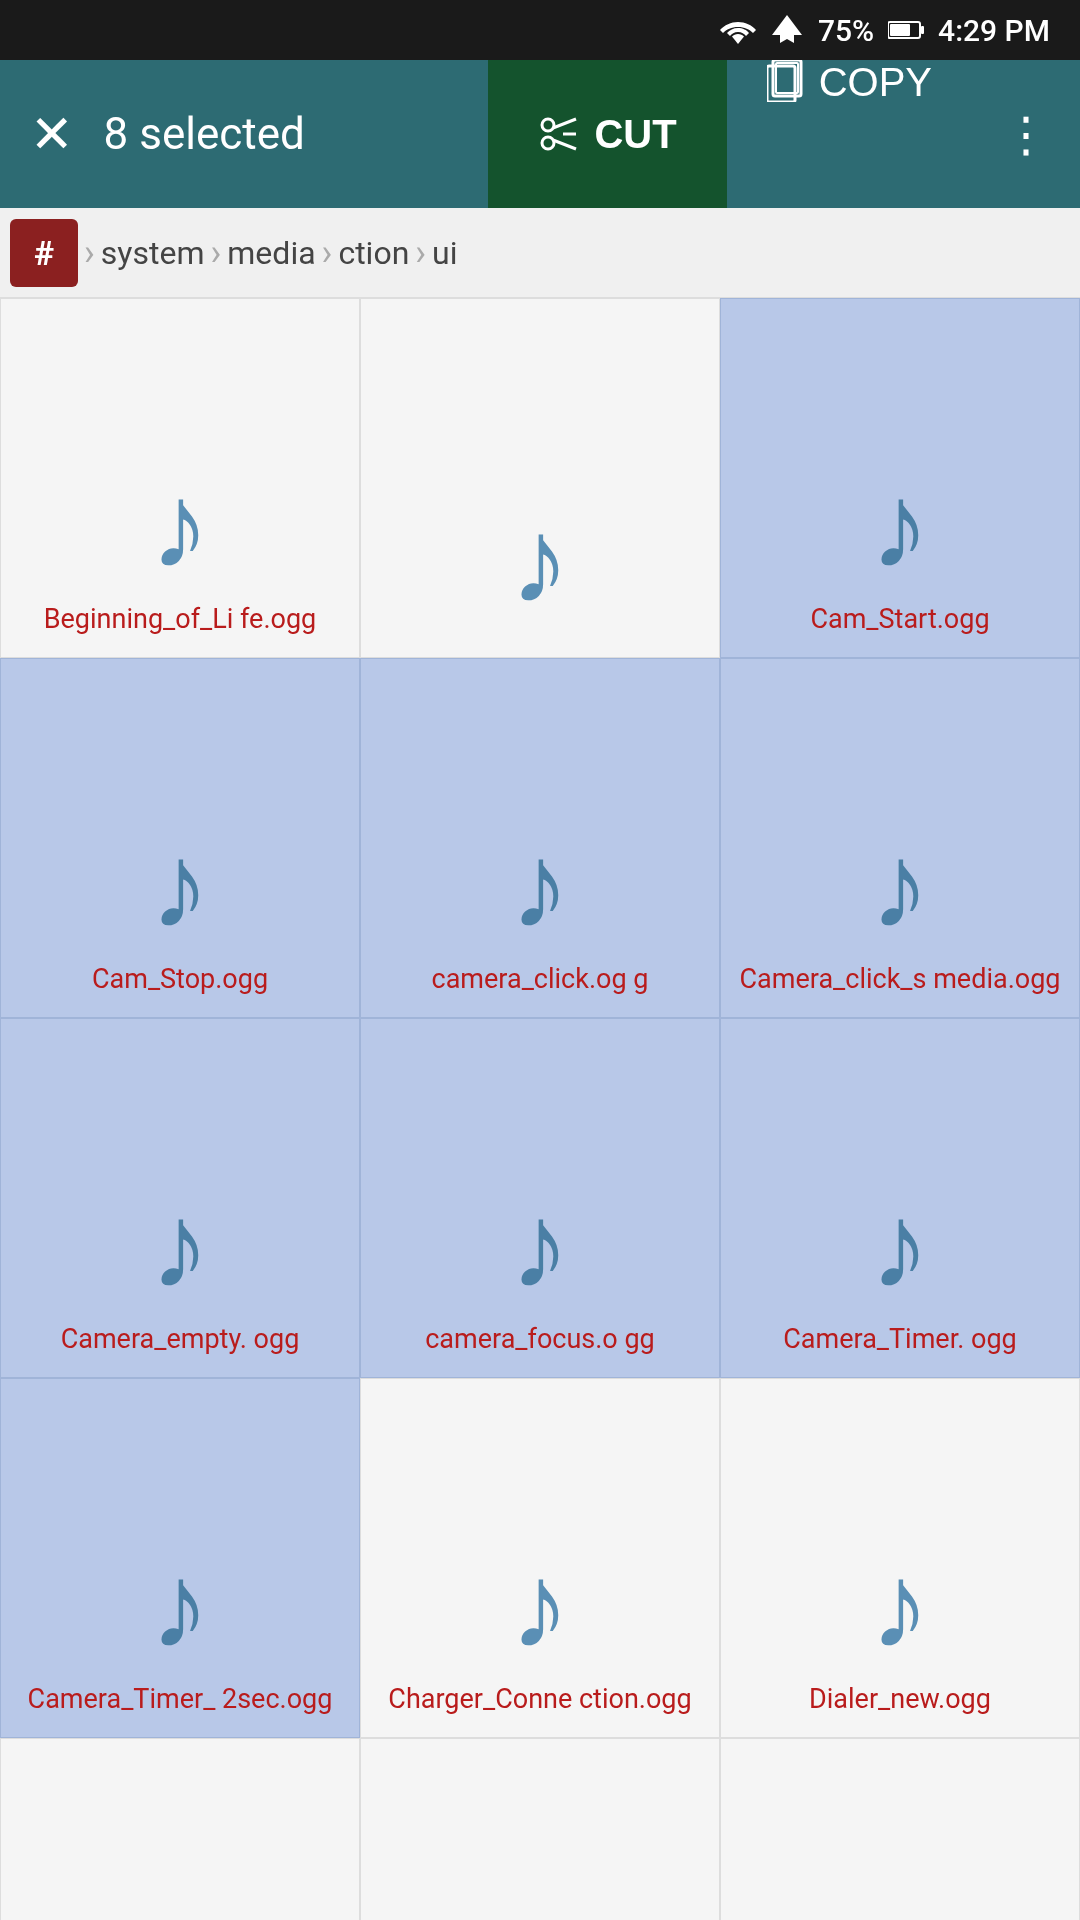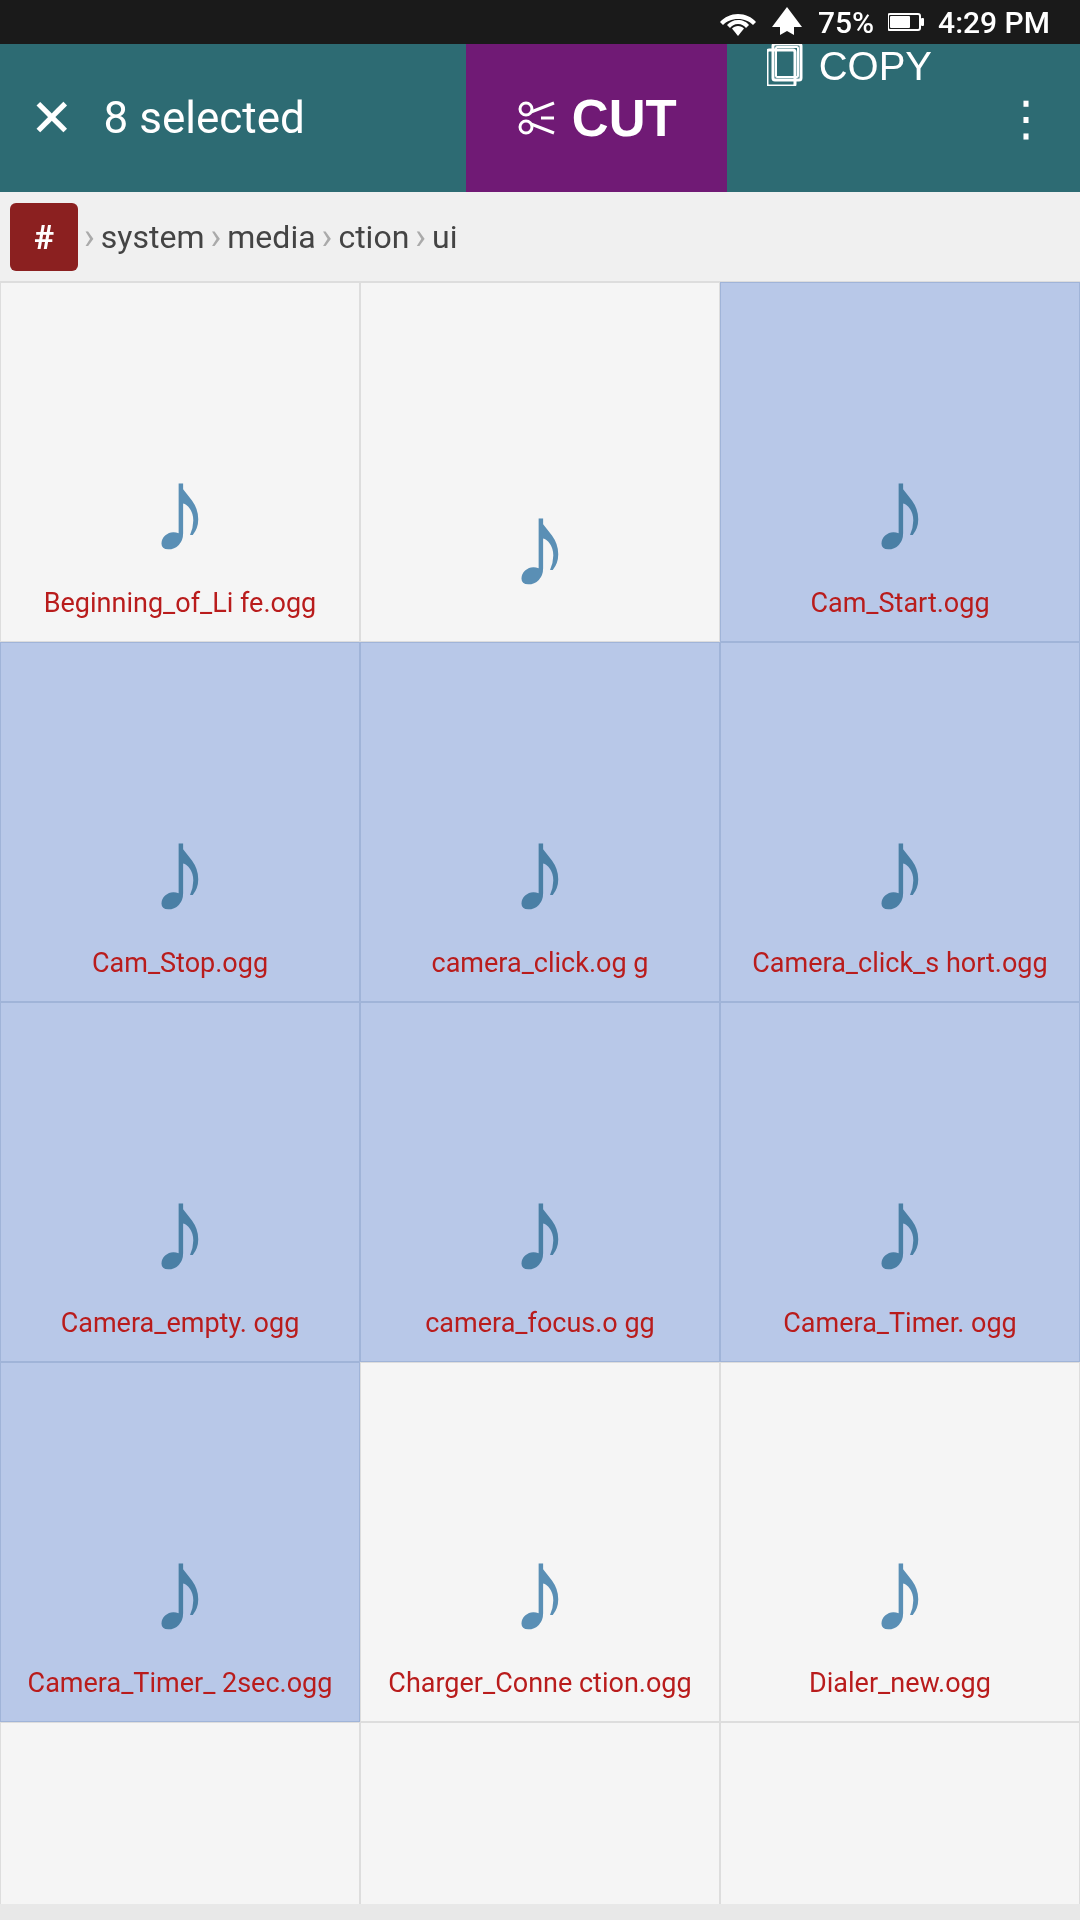--- a/index.html
+++ b/index.html
@@ -7,21 +7,21 @@
       width: 1080px;
       height: 1920px;
       font-family: 'Roboto', Arial, sans-serif;
       background: #e8e8e8;
       overflow: hidden;
     }
 
     
     .status-bar {
       width: 100%;
-      height: 44px;
+      height: 60px;
       background: #1a1a1a;
       display: flex;
       align-items: center;
       justify-content: flex-end;
       padding: 0 30px;
       gap: 18px;
     }
     .status-icons {
       display: flex;
       align-items: center;
@@ -58,27 +58,27 @@
       color: white;
       font-size: 44px;
       font-weight: 400;
     }
     .action-bar-right {
       display: flex;
       align-items: stretch;
       height: 100%;
     }
     .cut-btn {
-      background: #701a75;
+      background: #14532d;
       color: white;
       display: flex;
       align-items: center;
       gap: 14px;
       padding: 0 50px;
-      font-size: 51px;
+      font-size: 40px;
       font-weight: 600;
       cursor: pointer;
       border: none;
       height: 100%;
     }
     .copy-btn {
       background: transparent;
       color: white;
       display: flex;
       align-items: flex-start;
@@ -271,21 +271,21 @@
       <div class="file-name">Cam_Stop.ogg</div>
     </div>
     <div class="file-item selected">
       <div class="music-note">♪</div>
       <div class="file-name">camera_click.og
 g</div>
     </div>
     <div class="file-item selected">
       <div class="music-note">♪</div>
       <div class="file-name">Camera_click_s
-hort.ogg</div>
+media.ogg</div>
     </div>
     <div class="file-item selected">
       <div class="music-note">♪</div>
       <div class="file-name">Camera_empty.
 ogg</div>
     </div>
     <div class="file-item selected">
       <div class="music-note">♪</div>
       <div class="file-name">camera_focus.o
 gg</div>

